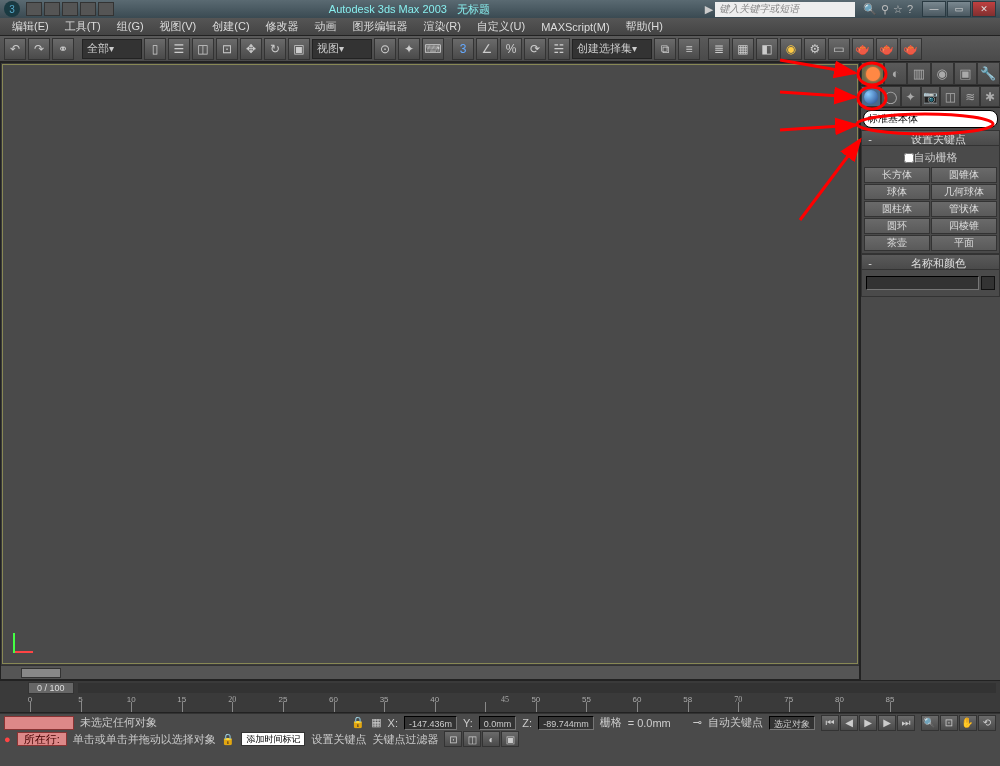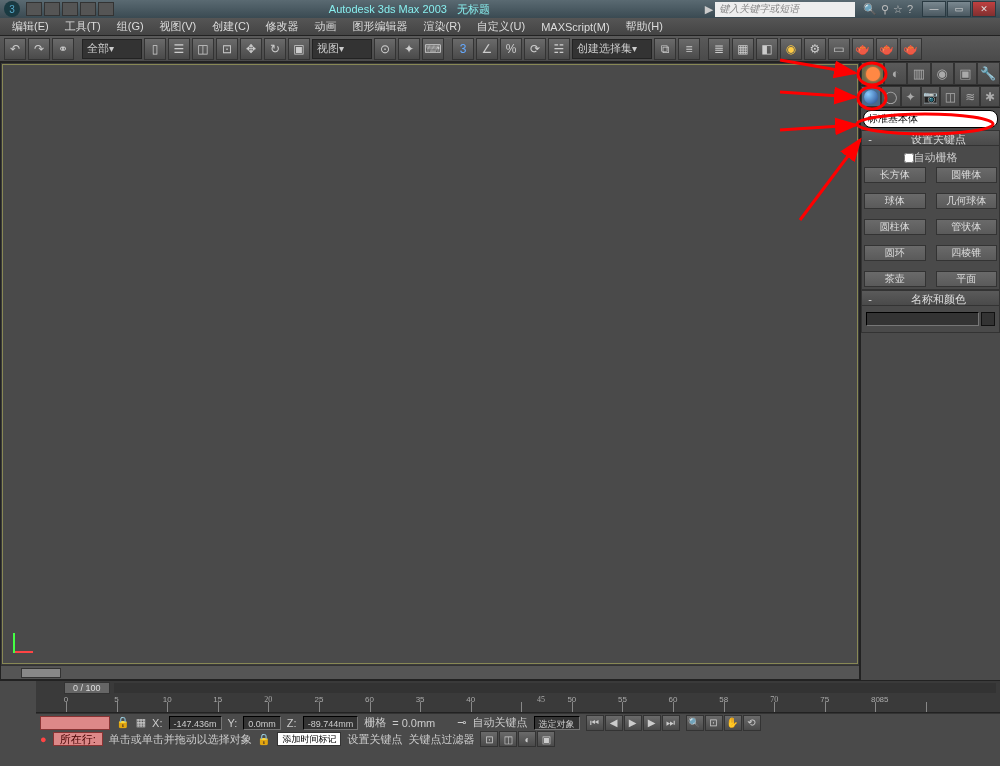--- a/index.html
+++ b/index.html
@@ -53,28 +53,28 @@
 .cp-subtabs { height: 22px; display: flex; border-bottom: 1px solid #222; }
 .cp-subtab { flex: 1; background: linear-gradient(#5a5a5a,#4a4a4a); border: 1px solid #333; display: flex; align-items: center; justify-content: center; font-size: 12px; color: #aaa; }
 .cp-subtab.active { background: #4a6a8a; }
 .cp-subtab .active-sphere { width: 14px; height: 14px; background: radial-gradient(circle at 30% 30%, #8cf, #248); border-radius: 50%; }
 .cp-dropdown { height: 18px; background: #fff; color: #000; margin: 2px; border: 1px solid #000; padding: 1px 4px; font-size: 10px; display: flex; align-items: center; border-radius: 8px; }
 .rollout-header { height: 16px; background: linear-gradient(#5a5a5a,#4a4a4a); border: 1px solid #333; text-align: center; color: #ddd; font-size: 10px; line-height: 16px; display: flex; }
 .rollout-header .dash { width: 16px; }
 .rollout-body { padding: 2px; border: 1px solid #333; border-top: none; }
 .autogrid { display: flex; align-items: center; justify-content: center; padding: 2px; font-size: 10px; color: #ccc; }
 .autogrid input { width: 10px; height: 10px; }
-.obj-grid { display: grid; grid-template-columns: 1fr 1fr; gap: 10px; }
+.obj-grid { display: grid; grid-template-columns: 1fr 1fr; gap: 1px; }
 .obj-btn { height: 16px; background: linear-gradient(#6a6a6a,#5a5a5a); border: 1px solid #333; text-align: center; color: #ddd; font-size: 10px; line-height: 14px; cursor: pointer; }
 .name-color { padding: 4px 2px; display: flex; gap: 2px; }
 .name-input { flex: 1; height: 14px; background: #333; border: 1px inset #222; }
 .color-swatch { width: 14px; height: 14px; background: #333; border: 1px solid #111; }
 
 
-.timeline-area { height: 84px; background: #4a4a4a; border-top: 1px solid #222; display: flex; flex-direction: column; padding-left: 36px; }
+.timeline-area { height: 84px; background: #4a4a4a; border-top: 1px solid #222; display: flex; flex-direction: column; }
 .slider-row { height: 14px; display: flex; align-items: center; background: #3a3a3a; padding: 0 4px; gap: 4px; }
 .frame-label { background: #666; border: 1px solid #333; padding: 0 8px; font-size: 9px; color: #ddd; }
 .slider-track { flex: 1; height: 10px; background: #333; position: relative; }
 .ruler { height: 18px; background: #3a3a3a; position: relative; border-bottom: 1px solid #222; }
 .ruler-mark { position: absolute; bottom: 0; width: 1px; height: 6px; background: #888; }
 .ruler-mark.major { height: 10px; }
 .ruler-label { position: absolute; bottom: 8px; font-size: 8px; color: #aaa; transform: translateX(-50%); }
 .status-row { height: 18px; display: flex; align-items: center; background: #4a4a4a; border-top: 1px solid #333; padding: 0 4px; gap: 6px; font-size: 10px; color: #ccc; }
 .status-row .field { background: #333; border: 1px inset #222; padding: 0 4px; height: 14px; line-height: 14px; color: #ccc; font-size: 9px; }
 .status-row .wide { flex: 1; }
@@ -278,25 +278,26 @@
       <div class="ruler-label" style="left: 637.059px;">60</div>
       <div class="ruler-mark major" style="left: 687.647px;"></div>
       <div class="ruler-label" style="left: 687.647px;">58</div>
       <div class="ruler-mark major" style="left: 738.235px;"></div>
       <div class="ruler-label" style="left: 738.235px; font-family: Liberation Serif, serif;">70</div>
       <div class="ruler-mark major" style="left: 788.824px;"></div>
       <div class="ruler-label" style="left: 788.824px;">75</div>
       <div class="ruler-mark major" style="left: 839.412px;"></div>
       <div class="ruler-label" style="left: 839.412px;">80</div>
       <div class="ruler-mark major" style="left: 890px;"></div>
-      <div class="ruler-label" style="left: 848px;">85</div>
+      <div class="ruler-label" style="left: 890px;">85</div>
     </div>
 
   <div class="status-row">
     <div style="width:70px;height:14px;background:#d88;border:1px solid #833"></div>
+    <span class="wide">未选定任何对象</span>
     <span class="lock-icon">🔒</span>
     <span>▦</span>
     <span>X:</span>
     <span class="field">-147.436m</span>
     <span>Y:</span>
     <span class="field">0.0mm</span>
     <span>Z:</span>
     <span class="field">-89.744mm</span>
     <span>栅格</span>
     <span>= 0.0mm</span>

